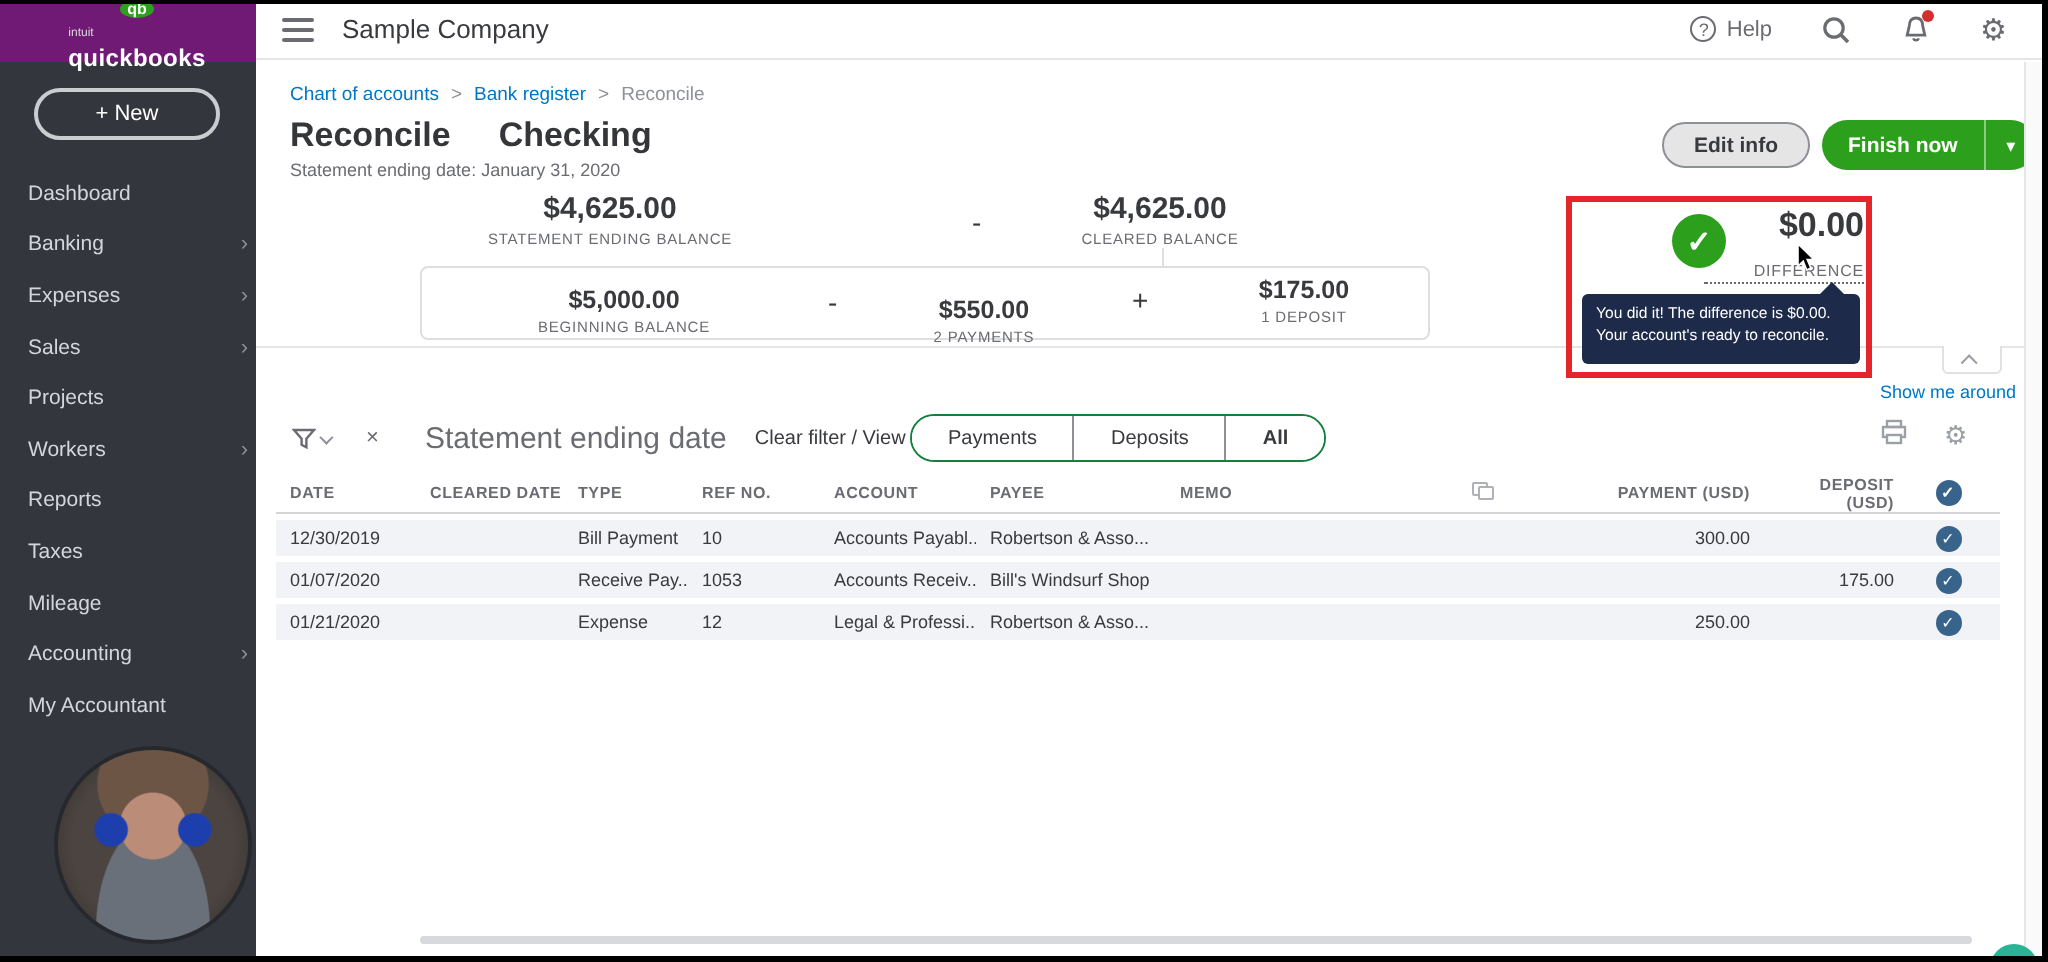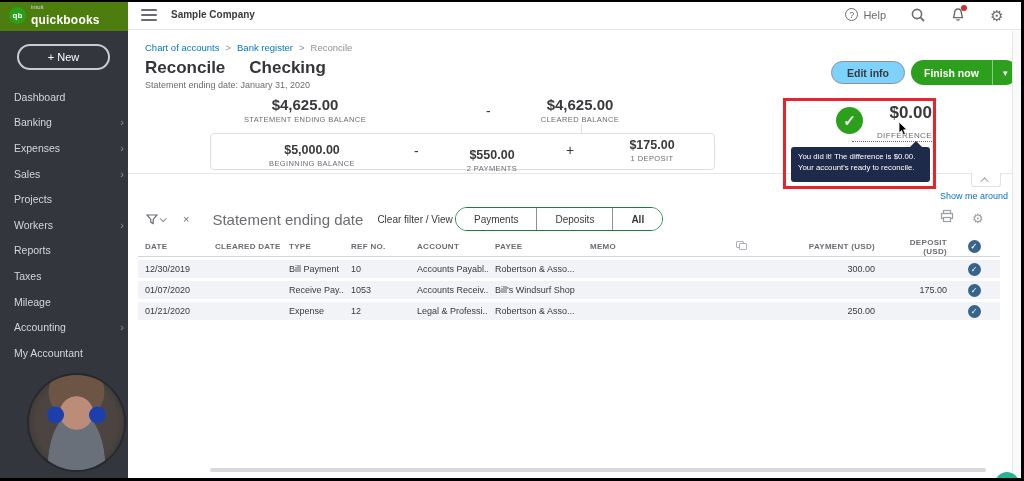--- a/index.html
+++ b/index.html
@@ -8,21 +8,21 @@
   .stage { position:relative; width:1024px; height:481px; background:#fff; overflow:hidden;
            color:#393a3d; }
 
   
   .edge-top    { position:absolute; left:0; top:0; width:1024px; height:2px; background:#000; z-index:50; }
   .edge-bottom { position:absolute; left:0; top:478px; width:1024px; height:3px; background:#000; z-index:50; }
   .edge-right  { position:absolute; left:1021px; top:0; width:3px; height:481px; background:#000; z-index:50; }
 
   
   .sidebar { position:absolute; left:0; top:0; width:128px; height:481px; background:#33363d; z-index:5; }
-  .logo-block { height:31px; background:#4d7c0f; display:flex; align-items:center; padding-left:9px; gap:5px; }
+  .logo-block { height:31px; background:#701a75; display:flex; align-items:center; padding-left:9px; gap:5px;flex-direction:column; }
   .qb-circle { width:17px; height:17px; border-radius:50%; background:#2ca01c; color:#fff;
                font-size:8px; font-weight:bold; display:flex; align-items:center; justify-content:center; }
   .brand-txt { color:#fff; line-height:1; }
   .brand-prefix { font-size:6px; display:block; margin-bottom:1px; color:#d8dadc; }
   .brand-name { font-size:12px; font-weight:bold; letter-spacing:.2px; }
   .new-btn { position:absolute; left:17px; top:44px; width:93px; height:26px; border:2px solid #caccd0;
              border-radius:14px; color:#fff; font-size:11px; display:flex; align-items:center;
              justify-content:center; gap:4px; background:transparent; cursor:pointer; }
   .side-menu { position:absolute; left:0; top:84px; width:136px; }
   .side-item { height:25.6px; display:flex; align-items:center; padding:0 12px 0 14px;
@@ -37,38 +37,38 @@
               radial-gradient(circle at 50% 18%, #6d5546 0 30%, rgba(0,0,0,0) 31%),
               radial-gradient(circle at 50% 50%, #4b4440 0 60%, #2e2b29 100%);
             box-shadow:0 0 0 2px rgba(0,0,0,.25); }
 
   
   .topbar { position:absolute; left:128px; top:0; width:896px; height:30px; background:#fff;
             border-bottom:1px solid #e5e6e8; display:flex; align-items:center; z-index:6; }
   .hamburger { width:16px; height:12px; margin-left:13px; display:flex; flex-direction:column;
                justify-content:space-between; cursor:pointer; }
   .hamburger i { height:2px; background:#6b6c72; border-radius:1px; }
-  .company { margin-left:14px; font-size:10px; font-weight:bold; color:#393a3d; }
+  .company { margin-left:14px; font-size:13px; font-weight:normal; color:#393a3d; }
   .top-icons { margin-left:auto; display:flex; align-items:center; gap:24px; padding-right:18px; }
   .help-wrap { display:flex; align-items:center; gap:5px; cursor:pointer; color:#6b6c72; font-size:11px; }
   .qmark { width:13px; height:13px; border:1.4px solid #6b6c72; border-radius:50%; font-size:9px;
            display:flex; align-items:center; justify-content:center; }
   .ticon { position:relative; width:16px; height:16px; cursor:pointer; color:#6b6c72; }
   .ticon svg { display:block; }
   .bell-dot { position:absolute; right:-1px; top:-2px; width:6px; height:6px; border-radius:50%; background:#d32f2f; }
   .gear-glyph { font-size:15px; color:#6b6c72; line-height:16px; }
 
   
   .crumbs { position:absolute; left:145px; top:42px; font-size:9.5px; color:#8d9096; display:flex; gap:6px; }
   .crumbs .lnk { color:#0077c5; cursor:pointer; }
   .page-title { position:absolute; left:145px; top:58px; font-size:17px; font-weight:600; color:#35363a;
                 display:flex; gap:24px; }
   .page-sub { position:absolute; left:145px; top:80px; font-size:9px; color:#6b6c72; }
   .edit-info { position:absolute; left:831px; top:61px; width:74px; height:23px; border:1.5px solid #8d9096;
-               border-radius:13px; background:#7dd3fc; font-size:10.5px; font-weight:bold; color:#393a3d;
+               border-radius:13px; background:#e5e5e5; font-size:10.5px; font-weight:bold; color:#393a3d;
                cursor:pointer; }
   .finish-wrap { position:absolute; left:911px; top:60px; height:25px; display:flex; border-radius:14px;
                  overflow:hidden; background:#2ca01c; cursor:pointer; }
   .finish-main { padding:0 13px; color:#fff; font-size:10.5px; font-weight:bold; display:flex; align-items:center; }
   .finish-caret { width:26px; border-left:1px solid rgba(255,255,255,.45); color:#fff; display:flex;
                   align-items:center; justify-content:center; font-size:9px; }
 
   
   .sum-amount { font-size:15px; font-weight:bold; color:#393a3d; text-align:center; }
   .sum-label  { font-size:7.5px; color:#6b6c72; text-align:center; letter-spacing:.4px; margin-top:2px; }

